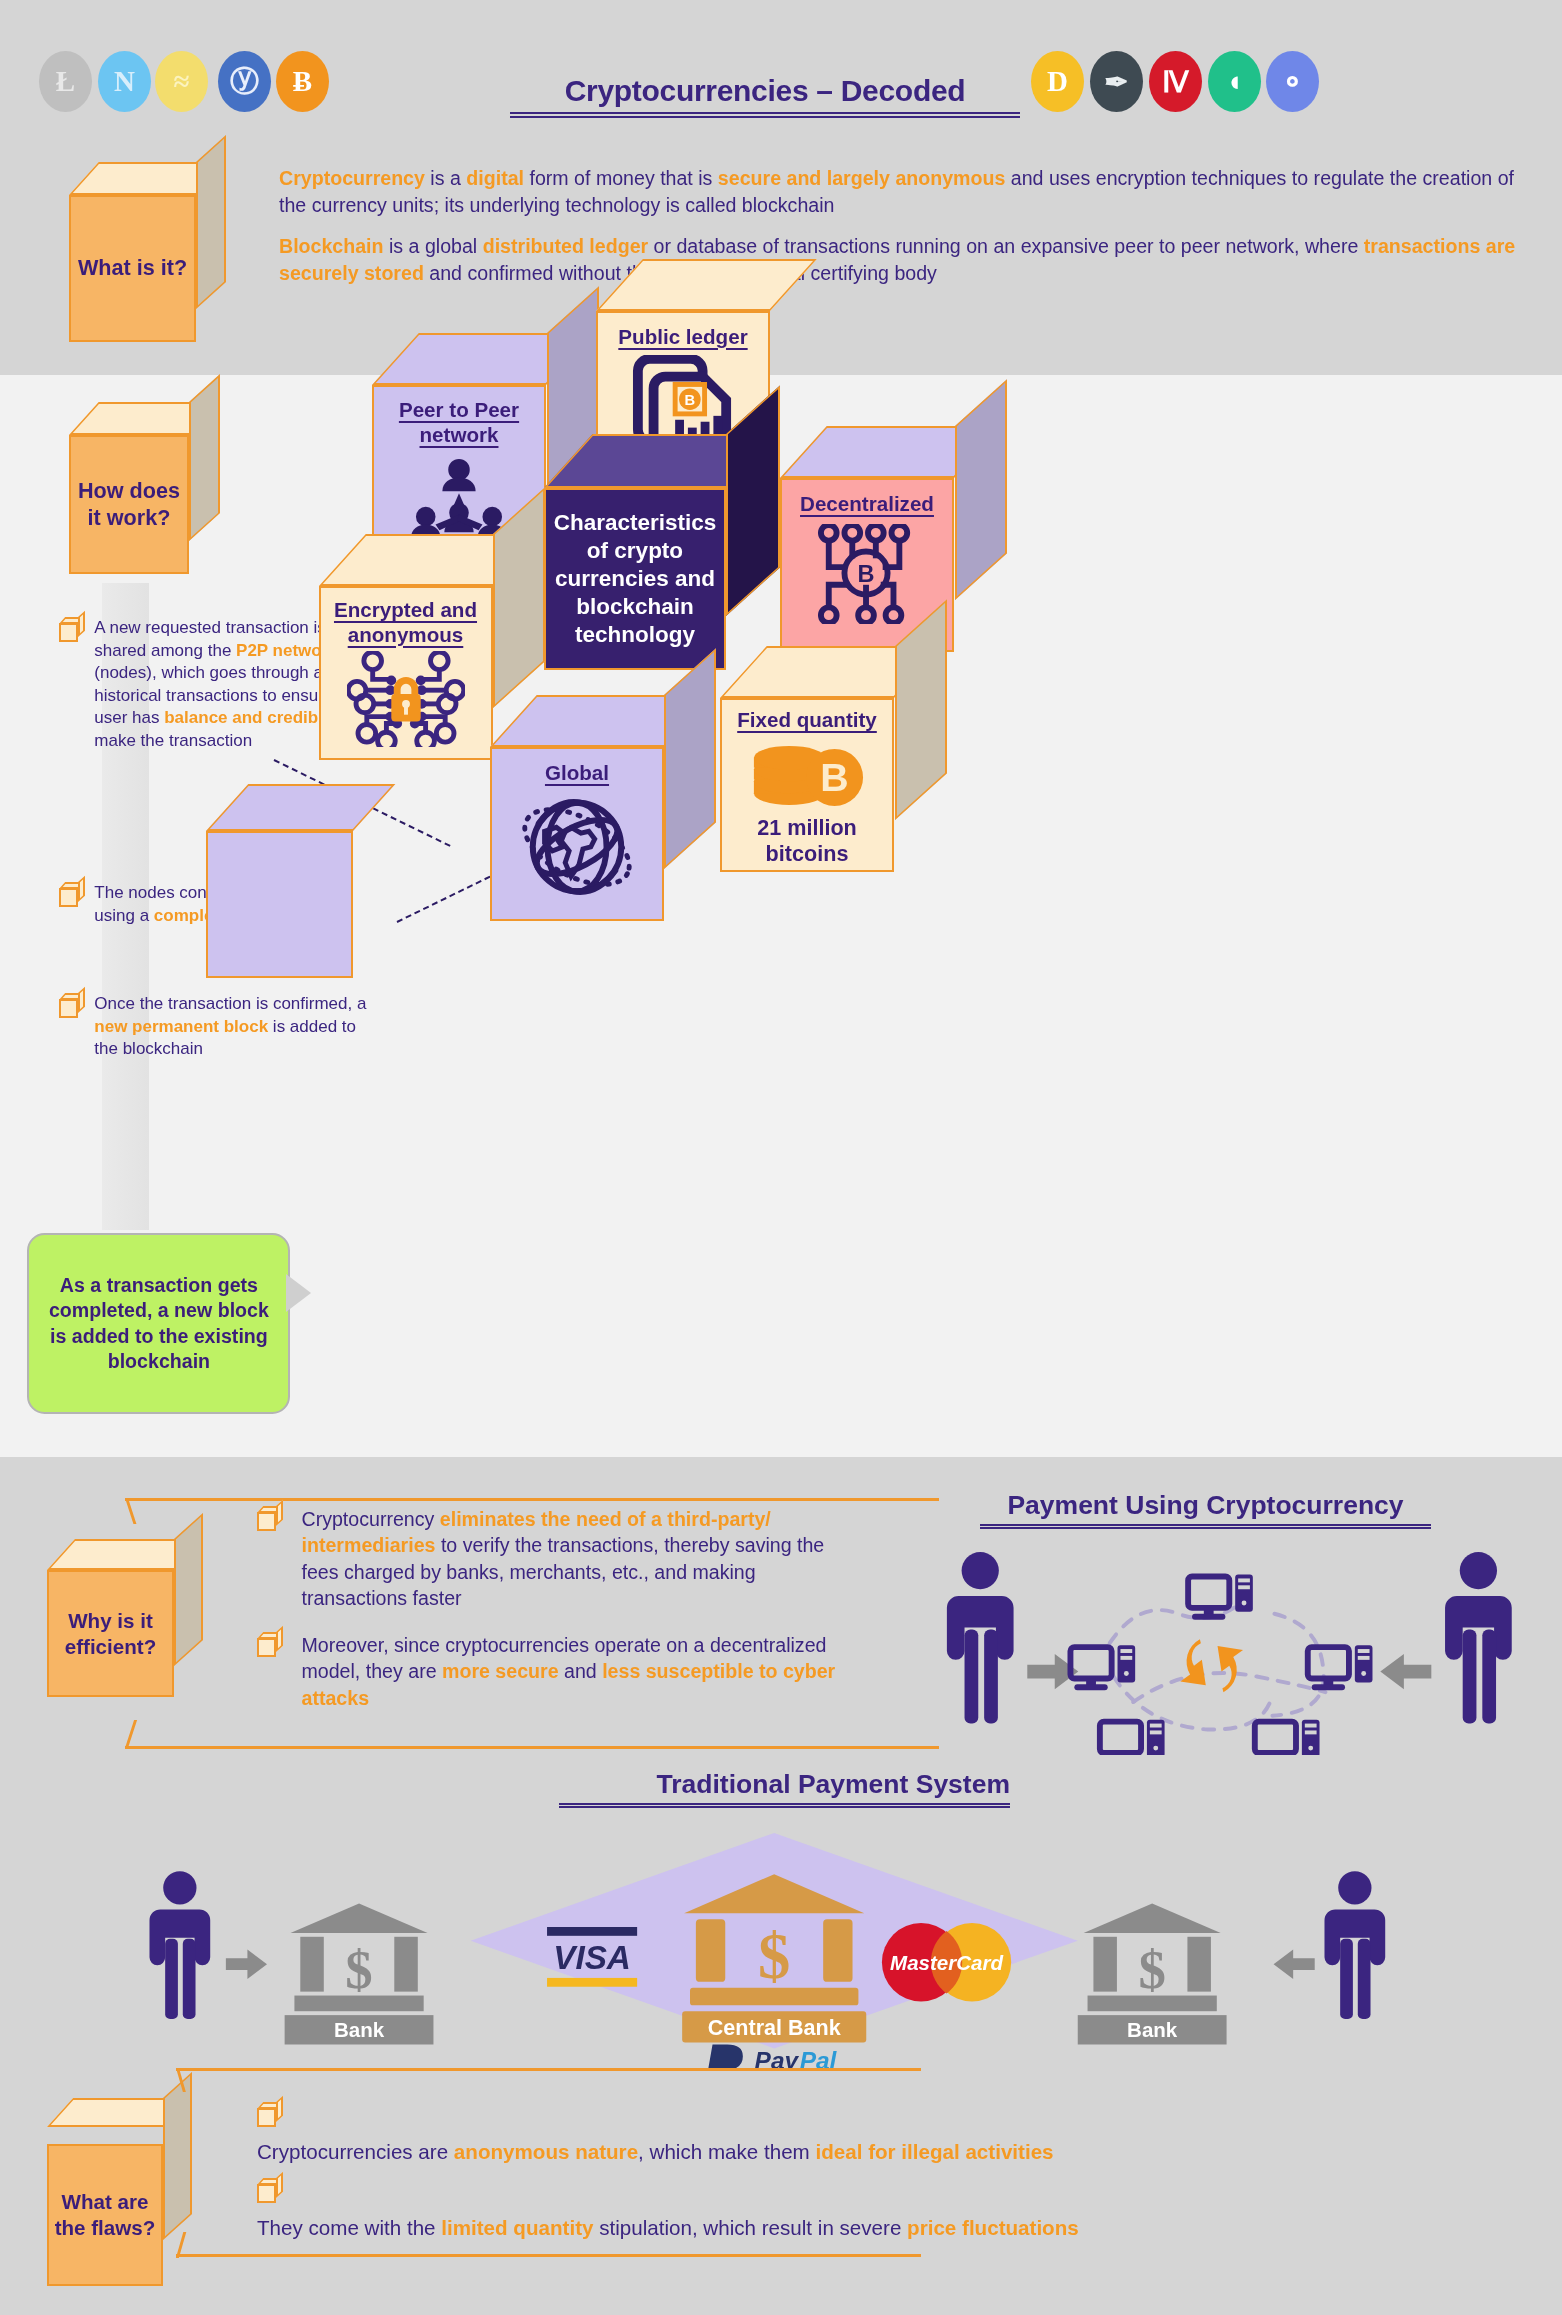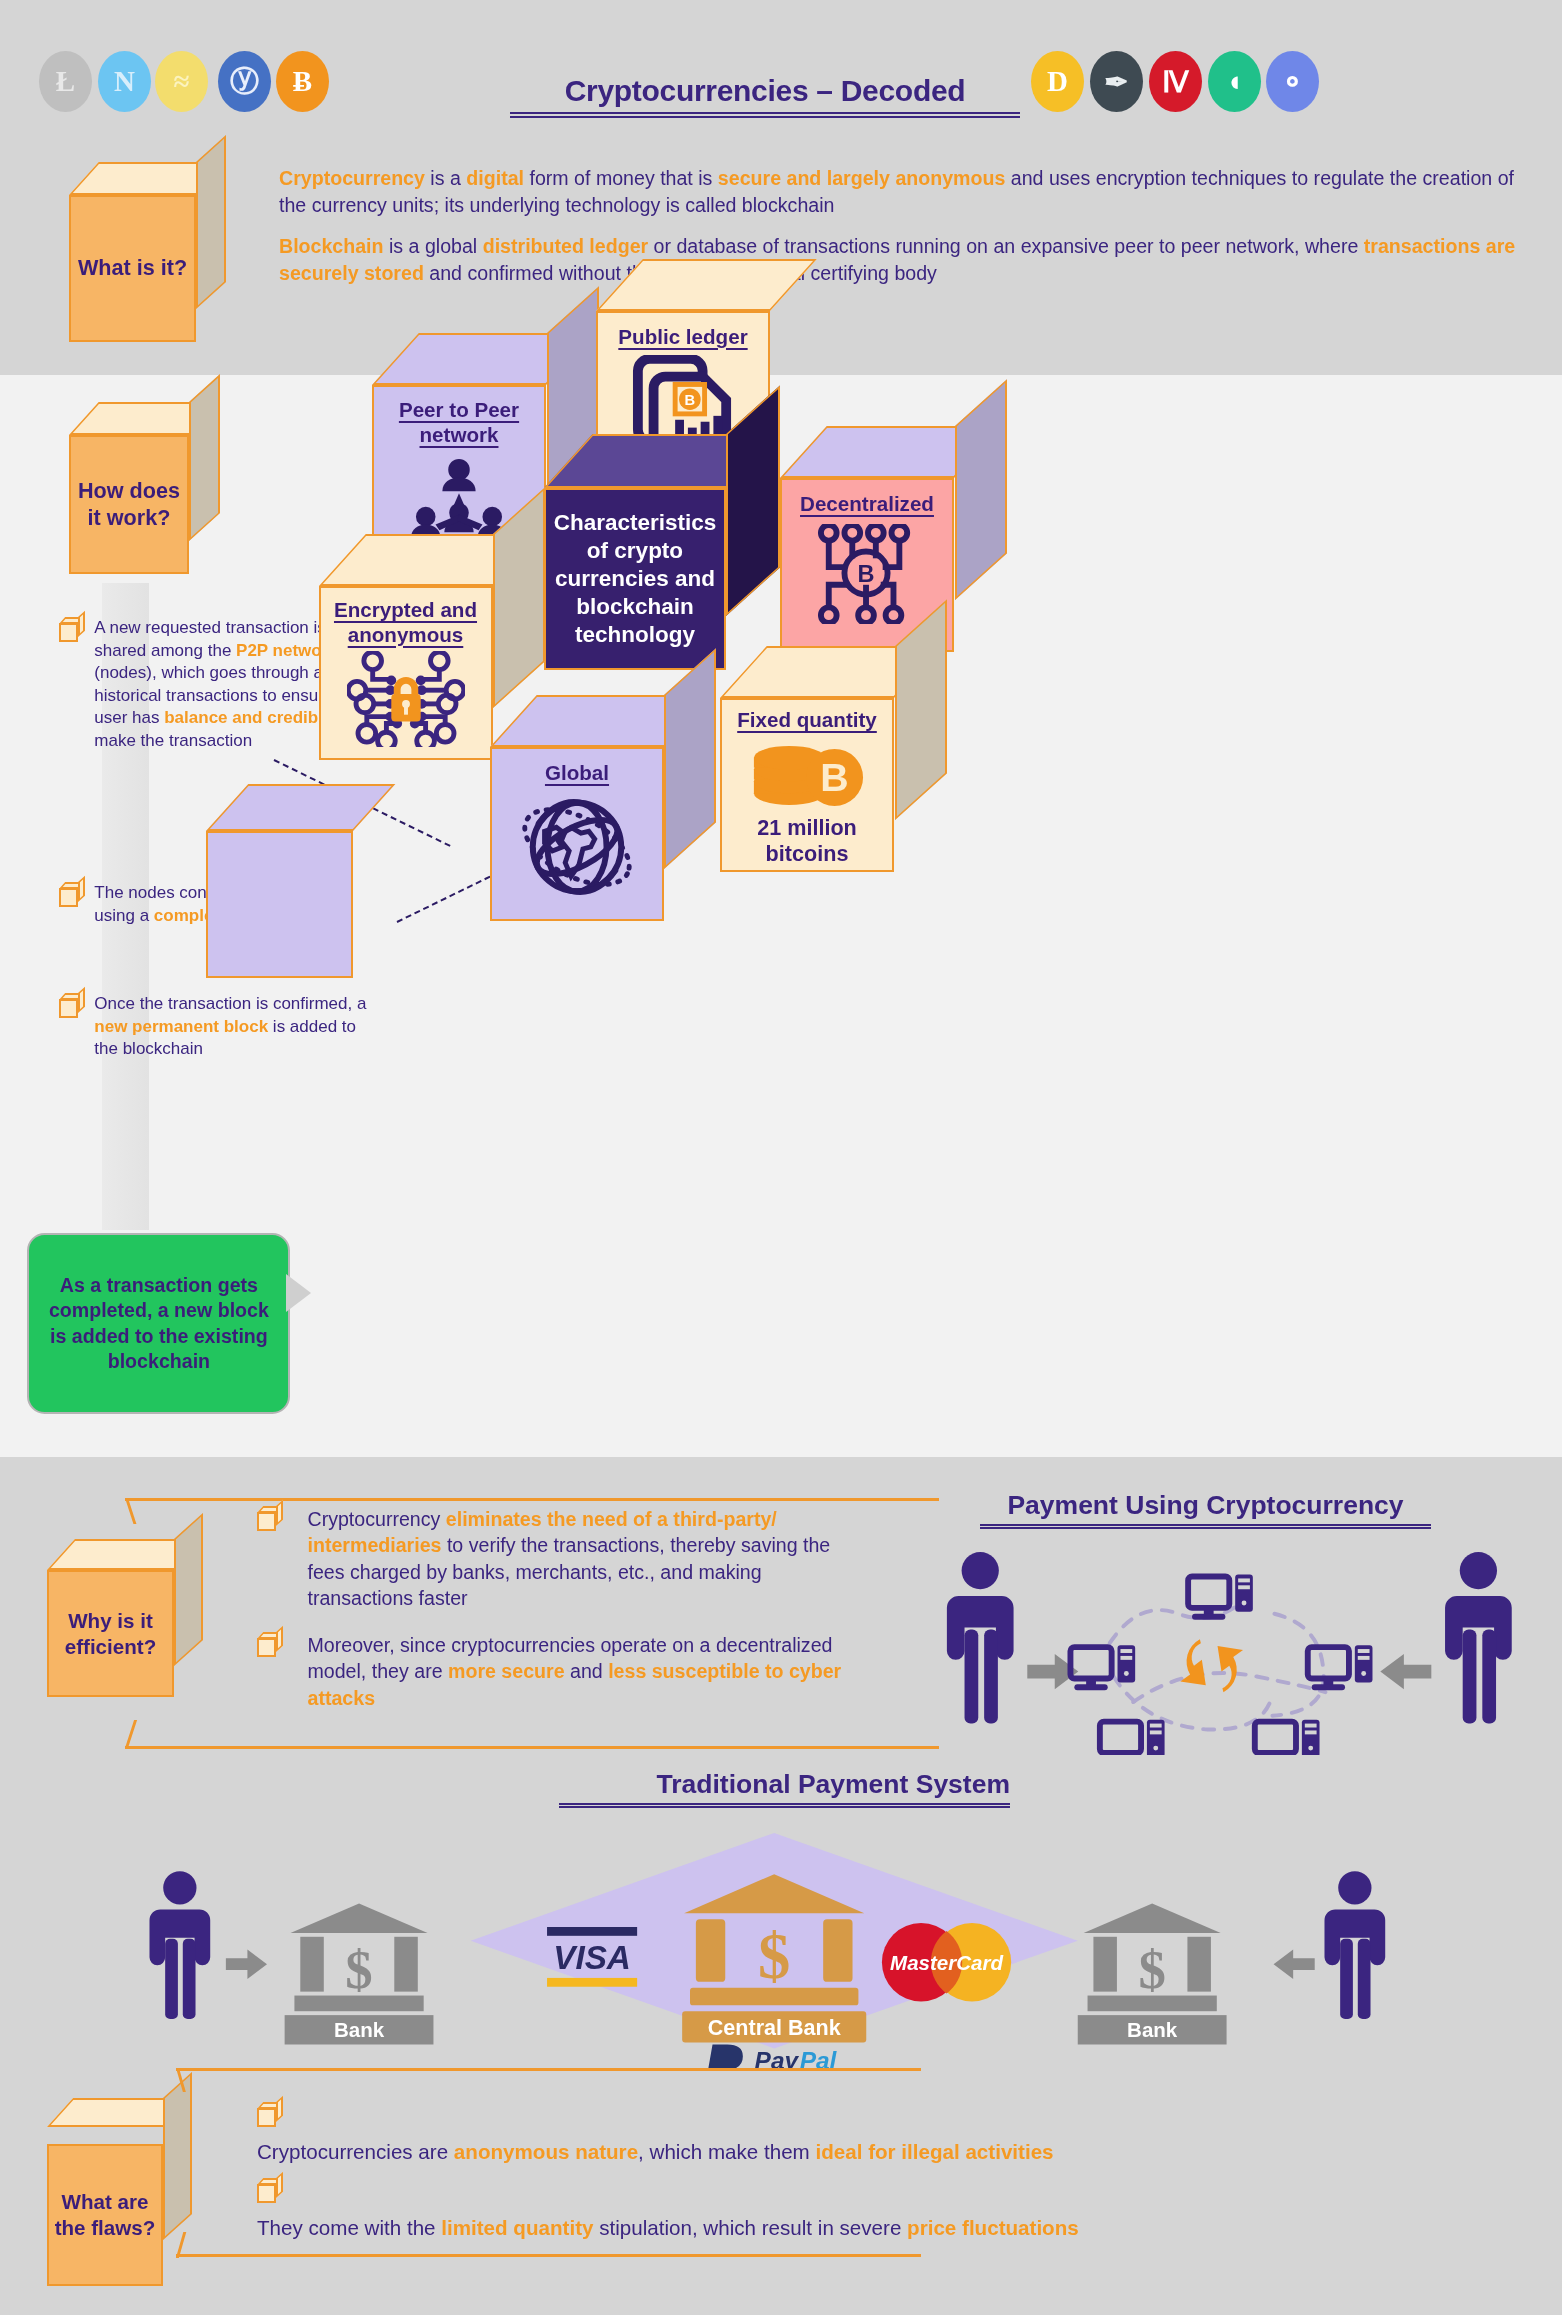--- a/index.html
+++ b/index.html
@@ -53,21 +53,21 @@
   #s1-text p { margin-bottom:13.7px; font-size:19.6px; line-height:1.38; }
 
   
   #howbar { position:absolute; left:102px; top:583px; width:47px; height:647px;
             background:linear-gradient(90deg,#eaeaea,#e2e2e2); }
   .step { position:absolute; display:flex; gap:9.8px; width:323px; }
   .step .txt { font-size:17px; line-height:1.33; color:#3b2580; }
 
   
   #callout { position:absolute; left:27.4px; top:1233px; width:263px; height:181px;
-             background:#22c55e; border:2px solid #b4b4b4; border-radius:17.6px;
+             background:#bef264; border:2px solid #b4b4b4; border-radius:17.6px;
              display:flex; align-items:center; justify-content:center; text-align:center;
              color:#3b1d7a; font-weight:bold; font-size:19.6px; line-height:1.3; padding:0 13.7px; }
   #callout-tail { position:absolute; left:286px; top:1274px; width:0;height:0;
                   border-top:19.6px solid transparent; border-bottom:19.6px solid transparent;
                   border-left:25.5px solid #cfcfcf; }
 
   
   #stack { position:absolute; left:294px; top:372px; width:1268px; height:1078px; }
   .cube { position:absolute; }
   .c-face { position:absolute; border:2.9px solid #f0982d; }
@@ -78,21 +78,21 @@
 
   .dash { position:absolute; border-top:2.9px dashed #2b1b63; transform-origin:left center; }
 
   
   #whybox-line-top  { position:absolute; left:125px; top:1498px; width:814px; height:2.9px; background:#f0982d; }
   #whybox-line-bot  { position:absolute; left:125px; top:1746px; width:814px; height:2.9px; background:#f0982d; }
   #whybox-line-tl   { position:absolute; left:125px; top:1498px; width:2.9px; height:25.5px; background:#f0982d;
                       transform:skewX(18deg); transform-origin:top; }
   #whybox-line-bl   { position:absolute; left:125px; top:1720px; width:2.9px; height:28px; background:#f0982d;
                       transform:skewX(-18deg); transform-origin:bottom; }
-  .why-item { position:absolute; display:flex; gap:25px; width:608px; }
+  .why-item { position:absolute; display:flex; gap:19px; width:608px; }
   .why-item .txt { font-size:19.6px; line-height:1.35; color:#3b2580; }
 
   .sect-title { position:absolute; color:#3b2580; font-weight:bold; font-size:26.5px; text-align:center; }
   .sect-title .dbl-underline { border-top-width:2px; border-bottom-width:2px; height:4.9px; margin-top:2.9px; }
 
   
   #flawline-top { position:absolute; left:176px; top:2068px; width:745px; height:2.9px; background:#f0982d; }
   #flawline-bot { position:absolute; left:176px; top:2254px; width:745px; height:2.9px; background:#f0982d; }
   #flawline-tl  { position:absolute; left:176px; top:2068px; width:2.9px; height:23.5px; background:#f0982d;
                   transform:skewX(16deg); transform-origin:top; }

